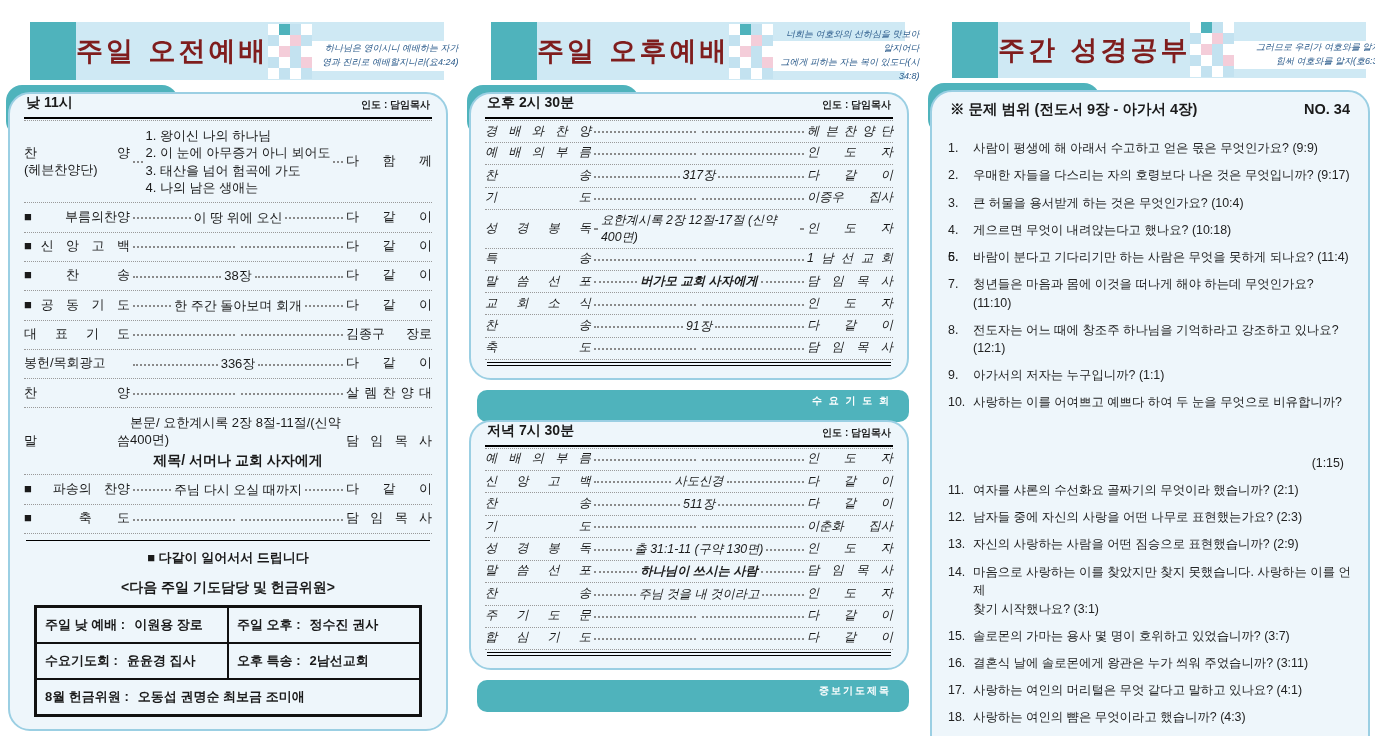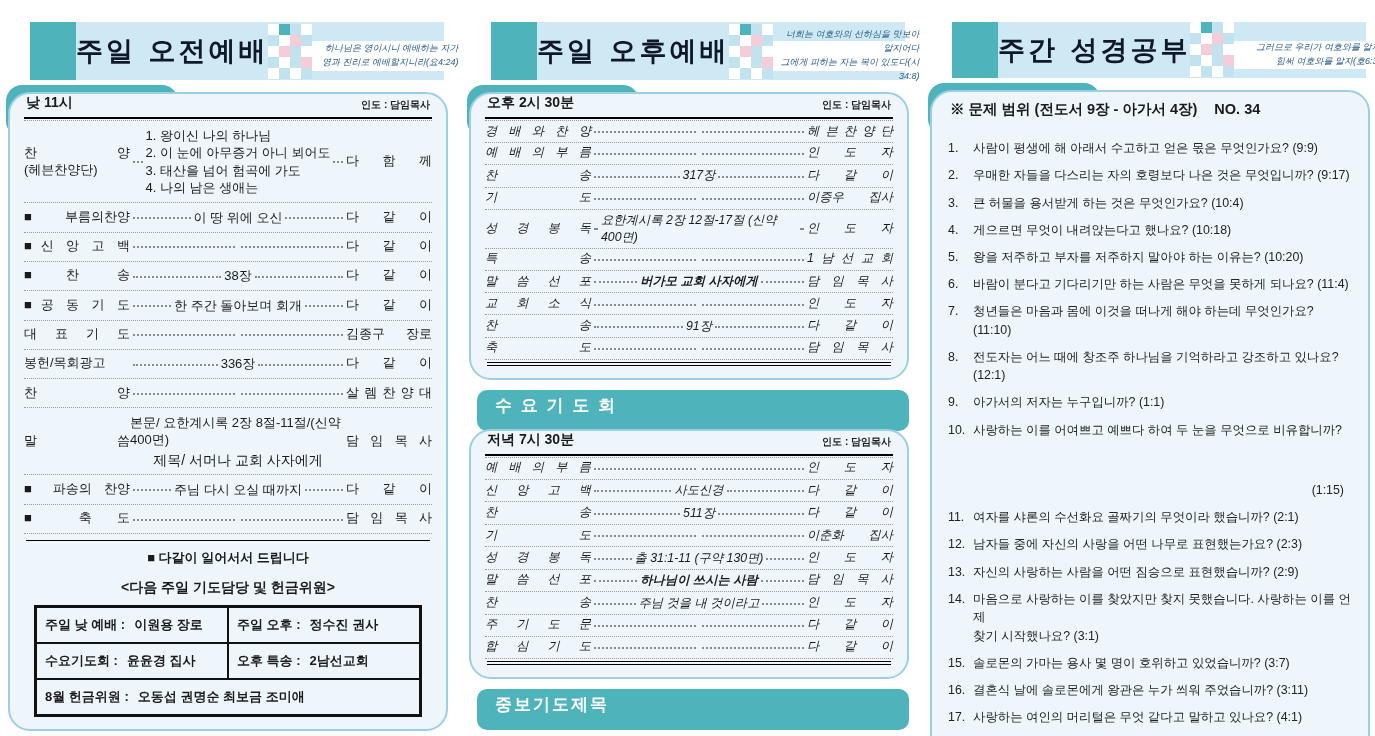--- a/index.html
+++ b/index.html
@@ -7,80 +7,80 @@
     font-family:"Liberation Sans", sans-serif; color:#1a1a1a; }
   .page { display:flex; gap:21px; padding:8px 6px 0 8px; height:736px; }
   .col { width:440px; flex:0 0 440px; display:flex; flex-direction:column; }
 
   
   .hdr { display:flex; align-items:stretch; background:var(--header-bg,#cfe9f4);
     height:58px; margin:14px 4px 0 22px; }
   .hdr-sq { width:46px; background:var(--teal,#4fb3bc); flex:0 0 46px; }
   .hdr-title { flex:1; display:flex; align-items:center; justify-content:center;
     font-family:"DejaVu Serif", serif; font-weight:bold; font-size:27px;
-    letter-spacing:3px; color:#0f172a; white-space:nowrap; }
+    letter-spacing:3px; color:#7f1d1d; white-space:nowrap; }
   .checker { display:grid; grid-template-columns:repeat(4,11px);
     grid-auto-rows:11px; align-self:center; flex:0 0 44px; }
   .ck { width:11px; height:11px; }
   .ck-w{background:#ffffff;} .ck-t{background:var(--teal,#4fb3bc);}
   .ck-p{background:#f4cdd9;} .ck-b{background:#c3e2f0;}
   .hdr-verse { width:152px; flex:0 0 152px; background:#ffffff; margin:19px 3px 9px 0;
     display:flex; align-items:center; justify-content:flex-end; text-align:right;
     font-style:italic; font-size:9px; line-height:1.55; color:#2a5a8a;
     white-space:pre-line; padding:0 6px; }
 
   
   .panel-wrap { position:relative; margin-top:12px; }
   .panel-wrap.tabbed::before { content:""; position:absolute; top:-7px; left:-2px;
     width:172px; height:52px; background:var(--teal,#4fb3bc); border-radius:16px; }
   .panel { position:relative; z-index:1; background:var(--panel-bg,#eef6fb);
     border:2px solid var(--panel-border,#9bcfe3); border-radius:22px;
     padding:0 14px 12px; }
   .section-pill { position:relative; z-index:0; display:inline-block;
-    background:var(--teal,#4fb3bc); color:#fff; font-weight:bold; font-size:17px;
+    background:var(--teal,#4fb3bc); color:#fff; font-weight:bold; font-size:10px;
     letter-spacing:2px; padding:4px 18px 14px; border-radius:10px;
-    margin:10px 0 -14px 8px; }
+    margin:10px 0 -14px 8px;text-align:right; }
   .panel-head { display:flex; justify-content:space-between; align-items:flex-end;
     font-weight:bold; font-size:14px; border-bottom:2px solid #000;
     padding:0 2px 5px; }
   .ph-right { font-size:10px; }
 
   
   .svc-rows { border-top:1px dotted #9a9a9a; margin-top:1px; }
   .svc-row { display:flex; align-items:center; padding:5.5px 0;
     border-bottom:1px dotted #9a9a9a; font-size:13px; line-height:1.3; }
   .tight .svc-row { padding:2.5px 0; font-size:12.3px;font-style:italic; }
   .svc-label { width:106px; flex:0 0 106px; white-space:pre-line;
     text-align:justify; text-align-last:justify; }
   .svc-mid { display:flex; flex-direction:column; align-items:center; max-width:230px; }
   .mid1 { white-space:pre-line; text-align:left; line-height:1.35; }
   .mid1.bold { font-weight:bold; }
-  .mid2 { font-weight:normal; font-size:14px; margin-top:2px; }
+  .mid2 { font-weight:bold; font-size:14px; margin-top:2px; }
   .dots { flex:1; min-width:10px; height:1em; position:relative; }
   .dots::after { content:""; position:absolute; left:3px; right:3px; top:48%;
     border-top:2px dotted #8a8a8a; }
   .svc-right { width:86px; flex:0 0 86px; text-align:justify;
     text-align-last:justify; }
   .dbl-line { border-top:1.5px solid #000; border-bottom:1.5px solid #000;
     height:4px; margin:2px 2px 0; }
 
   
   .sep-solid { border-top:1.6px solid #000; margin:6px 2px 8px; }
   .note { text-align:center; font-size:13px; font-weight:600; margin:2px 0 6px; }
   .duty-title { text-align:center; font-size:14px; font-weight:bold; margin:12px 0 8px; }
   .duty { display:grid; grid-template-columns:1fr 1fr; border:2px solid #111;
     margin:0 10px; }
   .duty-cell { border:1px solid #111; padding:8px 8px; font-size:13px;
     font-weight:600; display:flex; gap:9px; white-space:nowrap; }
   .duty-cell .dv { font-weight:600; }
   .span2 { grid-column:1 / 3; }
 
   
-  .study-head { display:flex; align-items:center;
-    font-weight:bold; font-size:14.5px; padding:8px 4px 12px;gap:17px; }
+  .study-head { display:flex; justify-content:space-between; align-items:center;
+    font-weight:bold; font-size:14.5px; padding:8px 4px 12px; }
   .q-list { padding:0 2px; }
   .q-item { position:relative; padding-left:25px; margin:8.5px 0;
     font-size:12.4px; line-height:1.5; color:#222; }
   .q-num { position:absolute; left:0; top:0; }
   .q-text { white-space:pre-line; }
   .q-ref2 { text-align:right; padding-right:8px;margin-top:42px; }
 </style>
 </head>
 <body>
 
@@ -603,21 +603,20 @@
             </div>
 
             <div class="q-item">
               <span class="q-num">4.</span>
               <span class="q-text">게으르면 무엇이 내려앉는다고 했나요? (10:18)</span>
               
             </div>
 
             <div class="q-item">
               <span class="q-num">5.</span>
-              <span class="q-text">왕을 저주하고 부자를 저주하지 말아야 하는 이유는? (10:20)</span>
               
             </div>
 
             <div class="q-item">
               <span class="q-num">6.</span>
               <span class="q-text">바람이 분다고 기다리기만 하는 사람은 무엇을 못하게 되나요? (11:4)</span>
               
             </div>
 
             <div class="q-item">

